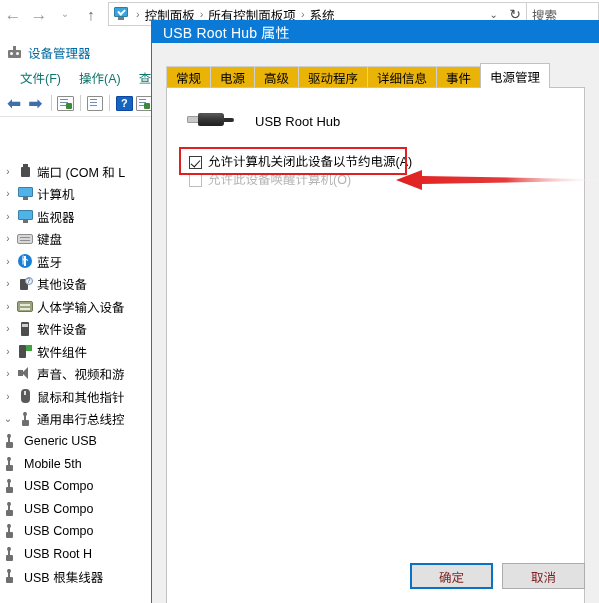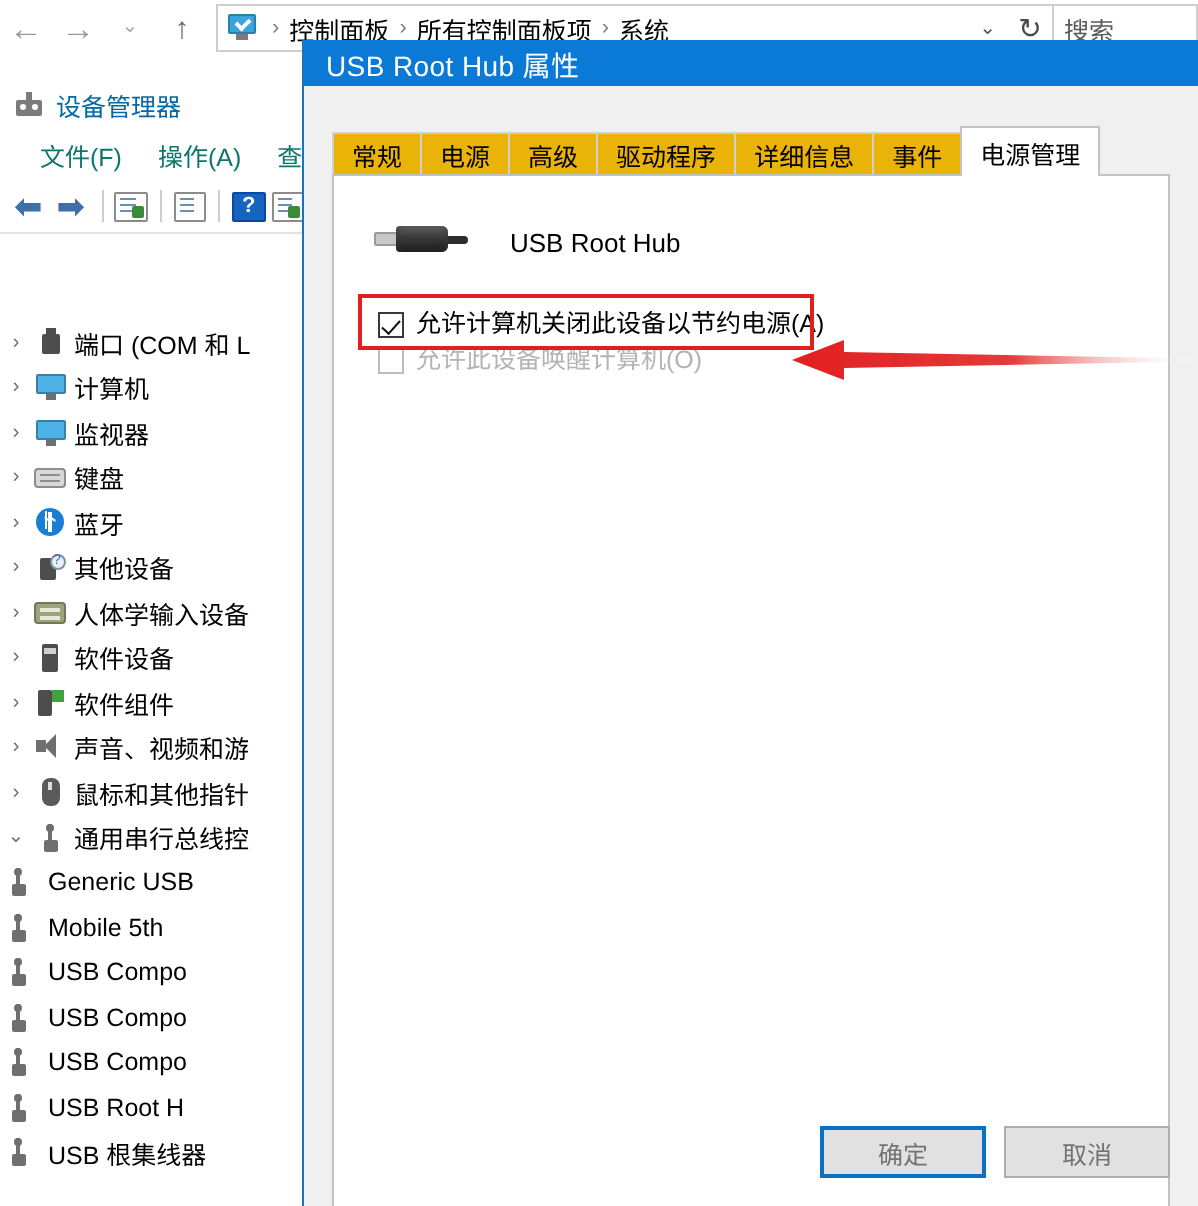--- a/index.html
+++ b/index.html
@@ -192,21 +192,21 @@
     border:2.5px solid #e02020;box-sizing:border-box;pointer-events:none;
   }
 
   
   .redarrow{position:absolute;left:396px;top:167px;width:200px;height:26px;}
   .redarrow svg{display:block;}
 
   .footer{position:absolute;left:14px;right:14px;bottom:14px;height:26px;display:flex;justify-content:flex-end;gap:9px;}
   .btn{
     width:83px;height:26px;display:flex;align-items:center;justify-content:center;
-    font-size:12.5px;color:#737373;background:#e1e1e1;border:1px solid #adadad;box-sizing:border-box;
+    font-size:12.5px;color:#7f1d1d;background:#e1e1e1;border:1px solid #adadad;box-sizing:border-box;
   }
   .btn.default{background:#e1e1e1;border:2px solid #0a72c4;}
 </style>
 </head>
 <body>
 
 <div class="root">
 
   <div class="explorer">
 

